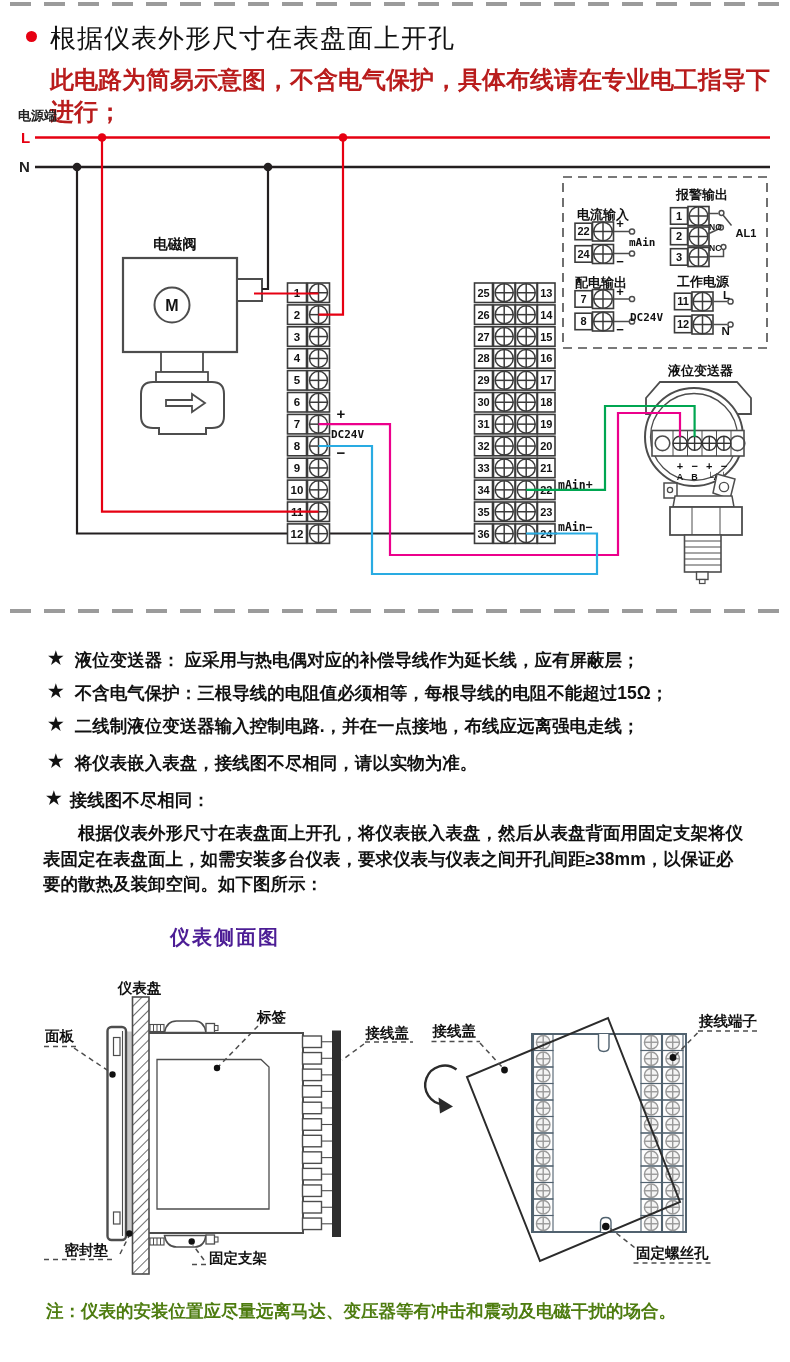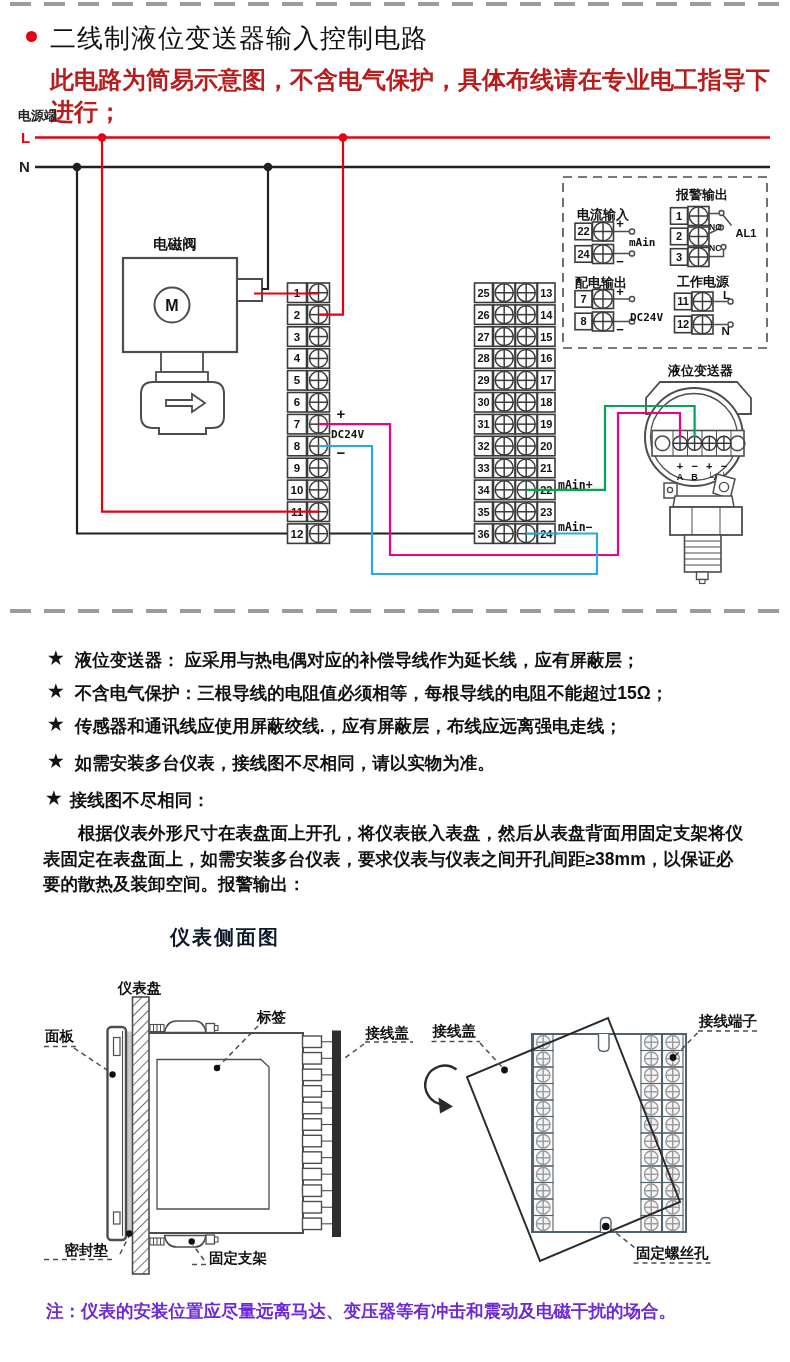--- a/index.html
+++ b/index.html
@@ -8,32 +8,32 @@
   .sep{position:absolute;left:10px;right:10px;height:4px;
        background:repeating-linear-gradient(90deg,#9b9b9b 0 21px,transparent 21px 34px);}
   .title-bullet{position:absolute;left:26px;top:31px;width:11px;height:11px;border-radius:50%;}
   .page-title{position:absolute;left:50px;top:21px;font-size:26px;font-weight:400;letter-spacing:1px;color:#111;}
   .page-subtitle{position:absolute;left:50px;top:64px;font-size:24px;font-weight:700;color:#b91c1c;}
   .note-item{position:absolute;display:flex;gap:11px;font-size:17.5px;font-weight:700;color:#111;white-space:nowrap;}
   .note-star{flex:0 0 auto;}
   .install-para{position:absolute;left:43px;top:821px;width:700px;font-size:17.5px;font-weight:700;
                 line-height:25.5px;text-indent:35px;color:#111;}
   .diagram-title{position:absolute;left:170px;top:924px;font-size:20px;font-weight:700;
-                 font-family:"Liberation Serif",serif;color:#0f172a;letter-spacing:2px;}
-  .footnote{position:absolute;left:46px;top:1299px;font-size:17.5px;font-weight:700;color:#6d28d9;white-space:nowrap;}
+                 font-family:"Liberation Serif",serif;color:#4c1d95;letter-spacing:2px;}
+  .footnote{position:absolute;left:46px;top:1299px;font-size:17.5px;font-weight:700;color:#4d7c0f;white-space:nowrap;}
   svg text{font-family:"Liberation Sans",sans-serif;}
   svg .mono{font-family:"DejaVu Sans Mono","Liberation Mono",monospace;}
 </style>
 </head>
 <body>
 
 <div class="sep" style="top:2px;"></div>
 
 <div class="title-bullet" style="background: rgb(230, 0, 18);"></div>
-<h1 class="page-title" style="margin:0;">二线制液位变送器输入控制电路</h1>
+<h1 class="page-title" style="margin:0;">根据仪表外形尺寸在表盘面上开孔</h1>
 <div class="page-subtitle">此电路为简易示意图，不含电气保护，具体布线请在专业电工指导下进行；</div>
 
 <svg id="circuit-svg" class="abs" style="left:0;top:100px;" width="790" height="515" viewBox="0 100 790 515">
 
   <g>
     <text x="18" y="120" font-size="13" font-weight="600" fill="#222">电源端</text>
     <text id="lbl-live" x="21" y="143" font-size="15" font-weight="600" fill="#e60012">L</text>
     <text x="19" y="172" font-size="15" font-weight="600" fill="#222">N</text>
   </g>
   <g id="g-powerlines">
@@ -481,33 +481,33 @@
   <div class="note-item" style="left:48px;top:648px;">
     <span class="note-star">★</span>
     <span>液位变送器： 应采用与热电偶对应的补偿导线作为延长线，应有屏蔽层；</span>
   </div>
   <div class="note-item" style="left:48px;top:681px;">
     <span class="note-star">★</span>
     <span>不含电气保护：三根导线的电阻值必须相等，每根导线的电阻不能超过15Ω；</span>
   </div>
   <div class="note-item" style="left:48px;top:714px;">
     <span class="note-star">★</span>
-    <span>传感器和通讯线应使用屏蔽绞线.，应有屏蔽层，布线应远离强电走线；</span>
+    <span>二线制液位变送器输入控制电路.，并在一点接地，布线应远离强电走线；</span>
   </div>
   <div class="note-item" style="left:48px;top:751px;">
     <span class="note-star">★</span>
-    <span>如需安装多台仪表，接线图不尽相同，请以实物为准。</span>
+    <span>将仪表嵌入表盘，接线图不尽相同，请以实物为准。</span>
   </div>
   <div class="note-item" style="left:46px;top:788px;gap:8px;">
     <span class="note-star">★</span>
     <span>接线图不尽相同：</span>
   </div>
 </div>
 
-<div class="install-para">根据仪表外形尺寸在表盘面上开孔，将仪表嵌入表盘，然后从表盘背面用固定支架将仪表固定在表盘面上，如需安装多台仪表，要求仪表与仪表之间开孔间距≥38mm，以保证必要的散热及装卸空间。报警输出：</div>
+<div class="install-para">根据仪表外形尺寸在表盘面上开孔，将仪表嵌入表盘，然后从表盘背面用固定支架将仪表固定在表盘面上，如需安装多台仪表，要求仪表与仪表之间开孔间距≥38mm，以保证必要的散热及装卸空间。如下图所示：</div>
 <div class="diagram-title">仪表侧面图</div>
 
 <svg id="mount-svg" class="abs" style="left:0;top:972px;" width="790" height="318" viewBox="0 972 790 318">
   <defs>
     <pattern id="hatch" width="7" height="7" patternUnits="userSpaceOnUse" patternTransform="rotate(45)">
       <rect width="7" height="7" fill="#fff"></rect>
       <line x1="0" y1="0" x2="0" y2="7" stroke="#4d4d4d" stroke-width="1.6"></line>
     </pattern>
   </defs>
 

